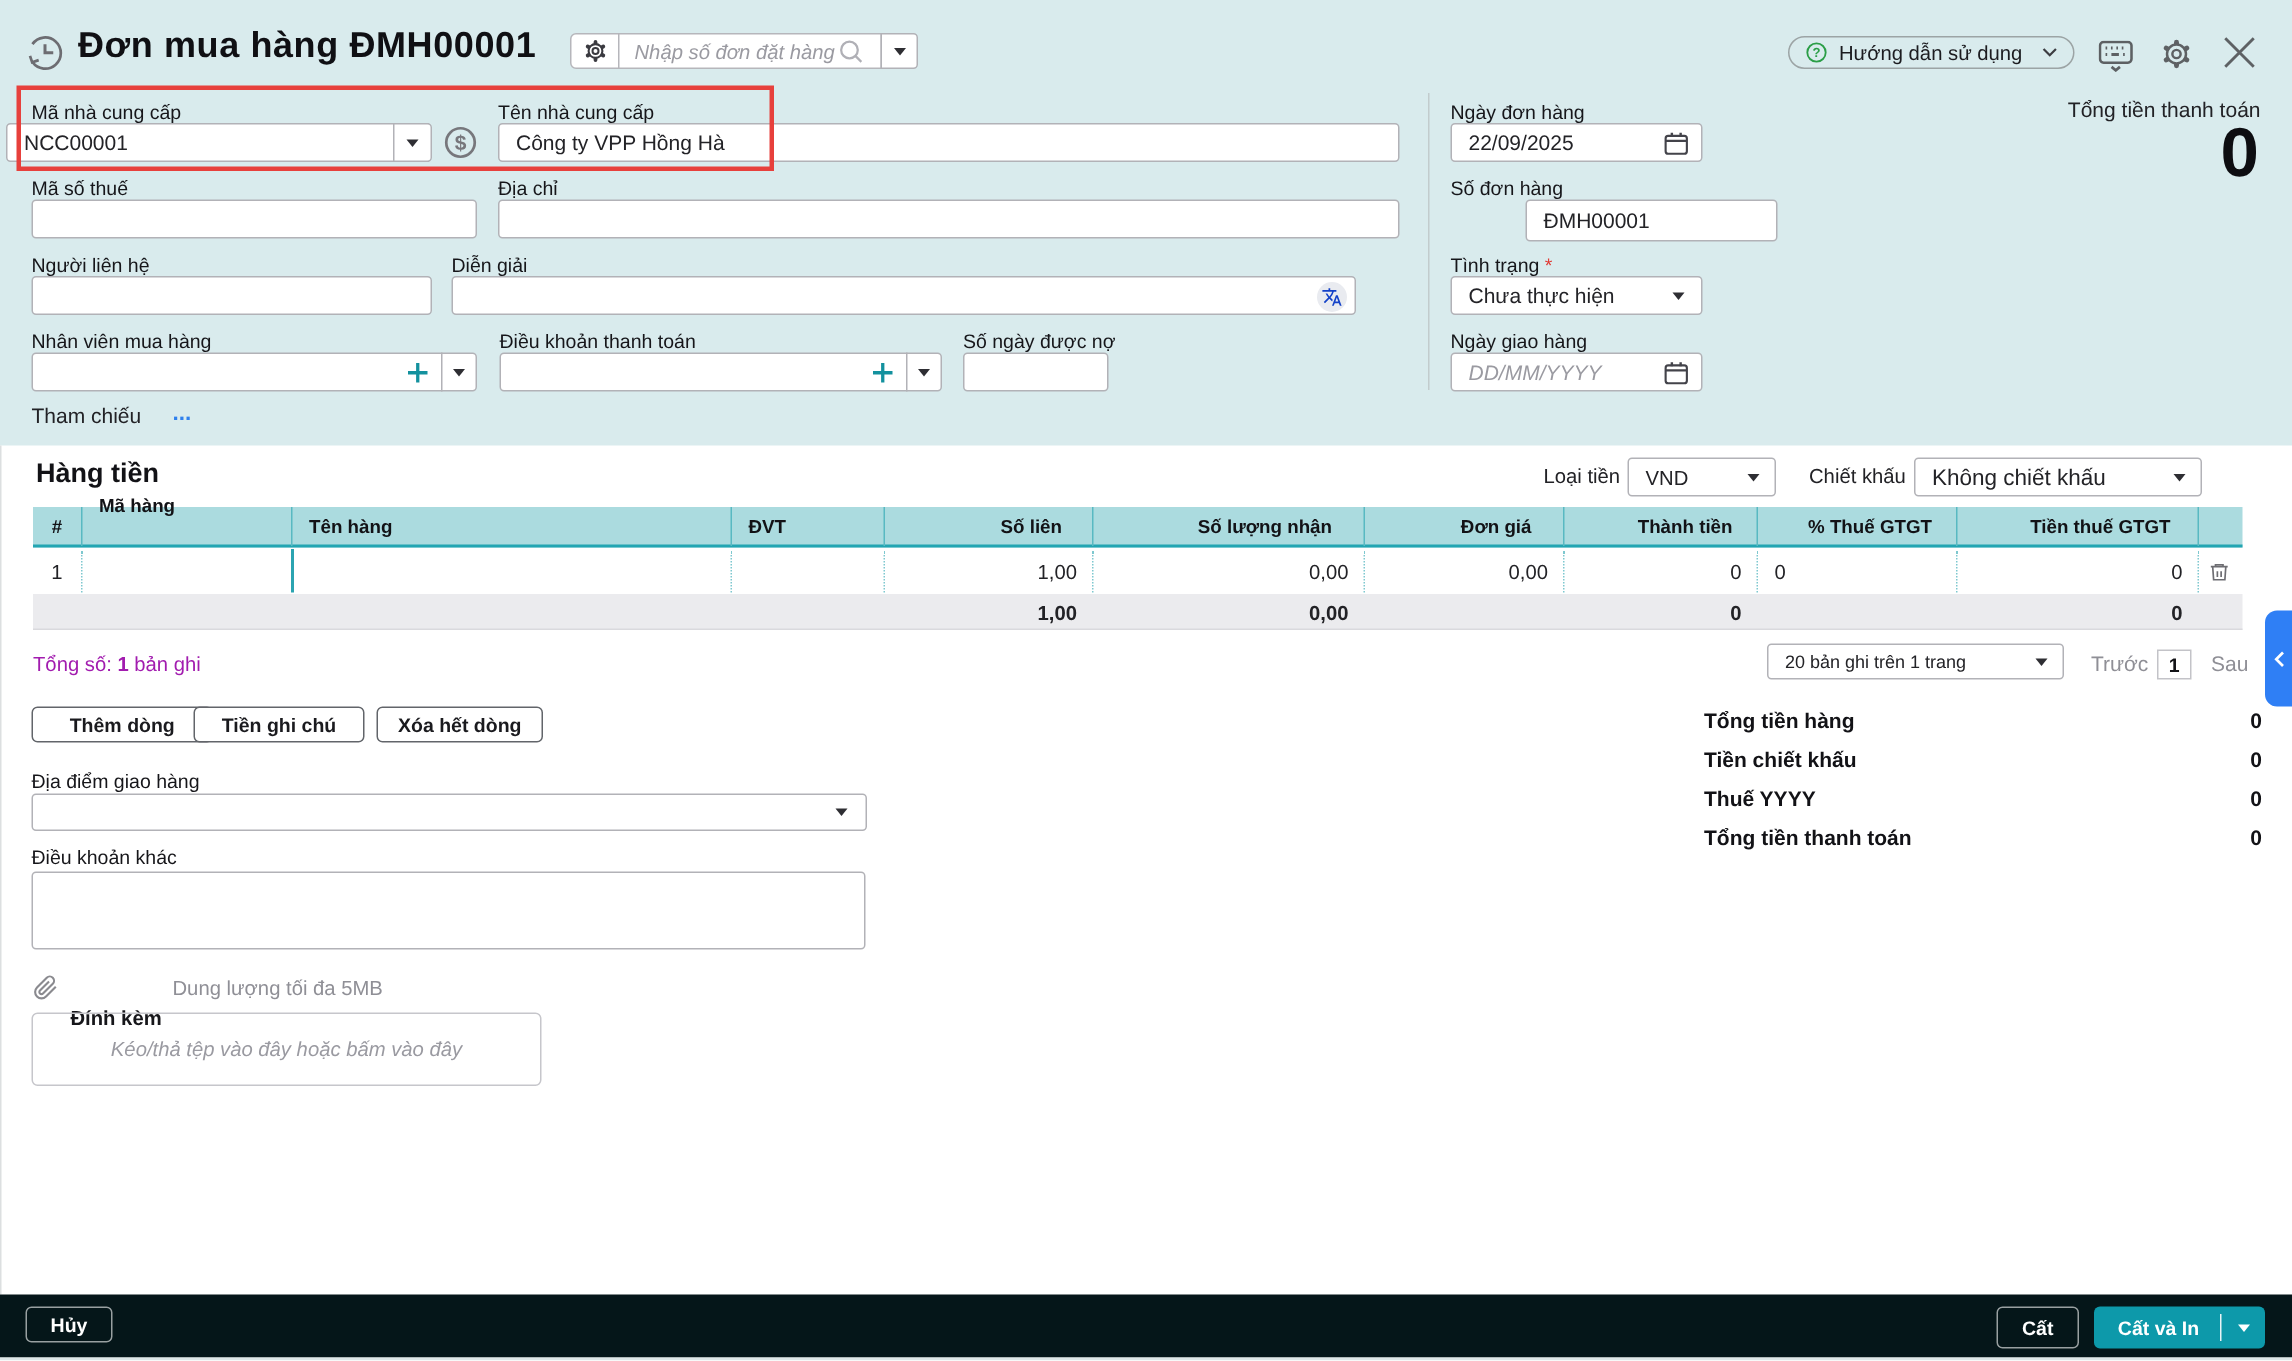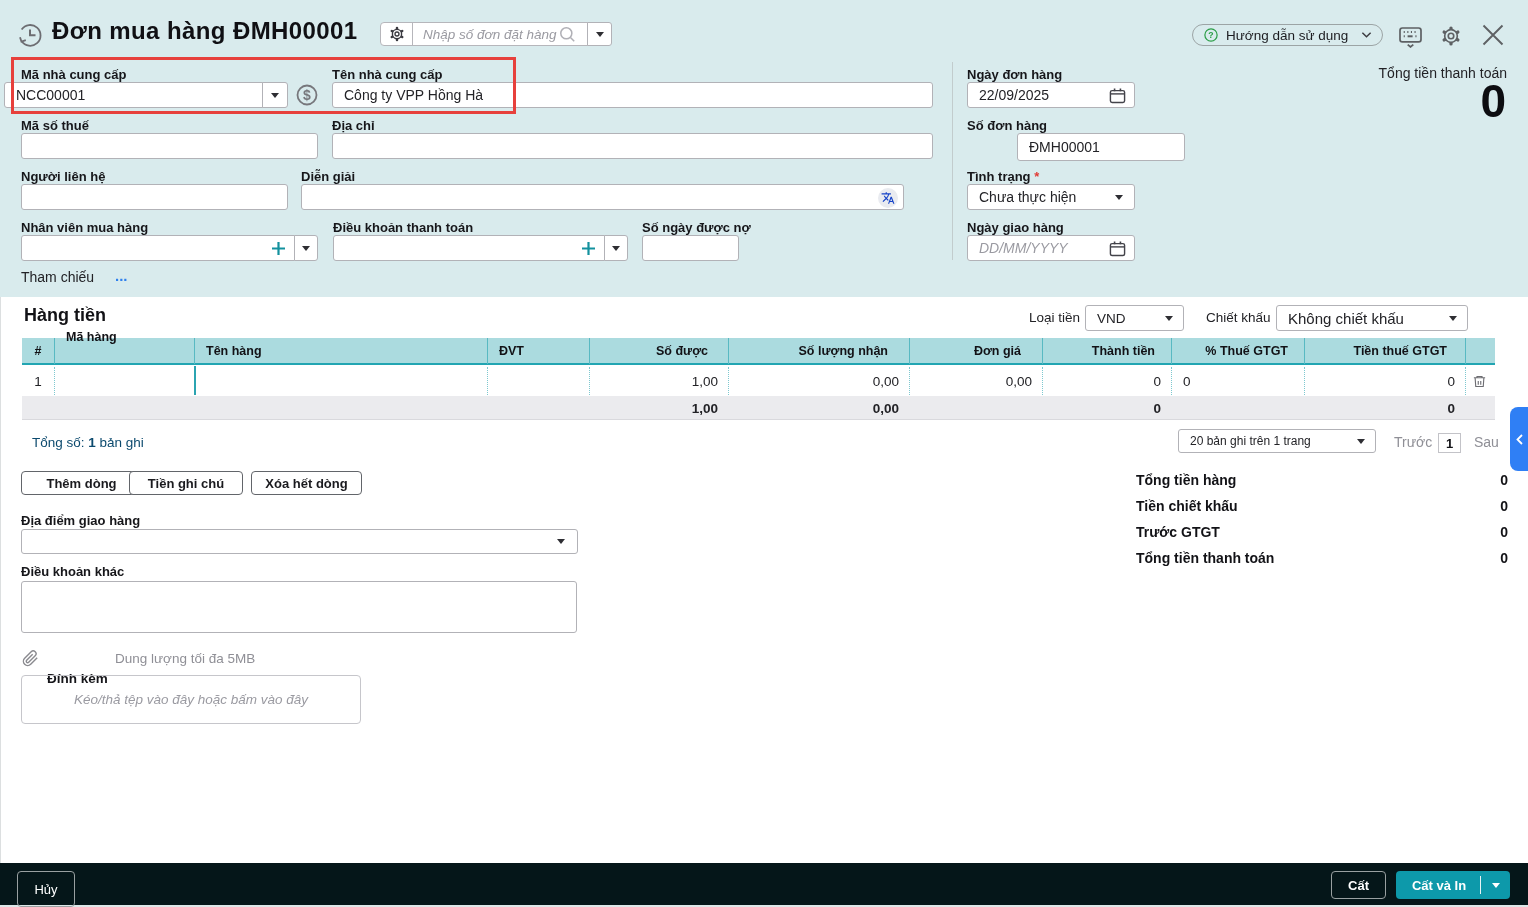--- a/index.html
+++ b/index.html
@@ -1,20 +1,20 @@
 <!DOCTYPE html>
 <html><head>
 <meta charset="utf-8">
 <style>
 *{margin:0;padding:0;box-sizing:border-box}
 html,body{width:1528px;height:907px;overflow:hidden}
 body{font-family:"Liberation Sans",sans-serif;position:relative;background:#fff}
 .abs{position:absolute}
 .top{position:absolute;left:0;top:0;width:1528px;height:297px;background:#d9ebed}
-.lbl{position:absolute;font-size:13px;font-weight:bold;color:#16161a;white-space:nowrap}
+.lbl{position:absolute;font-size:13px;font-weight:normal;color:#16161a;white-space:nowrap}
 .inp{position:absolute;background:#fff;border:1px solid #b2b2b7;border-radius:3px;font-size:14px;color:#232327;display:flex;align-items:center;padding:0 11px;white-space:nowrap}
 .ph{color:#9a9aa1;font-style:italic}
 .caretbtn{position:absolute;background:#fff;border:1px solid #b2b2b7;border-radius:0 3px 3px 0;display:flex;align-items:center;justify-content:center}
 .tri{width:0;height:0;border-left:4.5px solid transparent;border-right:4.5px solid transparent;border-top:5.5px solid #2e2e33}
 .gtxt{color:#8f8f96}
 .btn{position:absolute;background:#fff;border:1px solid #62656a;border-radius:4px;font-size:13px;font-weight:bold;color:#1a1a1e;display:flex;align-items:center;justify-content:center}
 .cell{position:absolute;display:flex;align-items:center;font-size:13.5px;color:#222226}
 .hcell{position:absolute;display:flex;align-items:center;font-size:12.5px;font-weight:bold;color:#121216}
 svg{display:block}
 </style>
@@ -168,21 +168,21 @@
 <div class="abs" style="left:1029px;top:310px;font-size:13.5px;color:#222226">Loại tiền</div>
 <div class="inp" style="left:1085px;top:305px;width:99px;height:26px;font-size:13.5px">VND<span class="tri" style="position:absolute;right:10px"></span></div>
 <div class="abs" style="left:1206px;top:310px;font-size:13.5px;color:#222226">Chiết khấu</div>
 <div class="inp" style="left:1276px;top:305px;width:192px;height:26px;font-size:15px">Không chiết khấu<span class="tri" style="position:absolute;right:10px"></span></div>
 
 <div class="abs" style="left:22px;top:338px;width:1473px;height:27px;background:#abdbdf;border-bottom:2px solid #22a5b2"></div>
 <div class="hcell" style="left:22px;top:338px;width:32px;height:26px;justify-content:center">#</div>
 <div class="hcell" style="left:66px;top:324px;height:26px">Mã hàng</div>
 <div class="hcell" style="left:206px;top:338px;height:26px">Tên hàng</div>
 <div class="hcell" style="left:499px;top:338px;height:26px">ĐVT</div>
-<div class="hcell" style="left:589px;top:338px;width:119px;height:26px;justify-content:flex-end">Số được</div>
+<div class="hcell" style="left:589px;top:338px;width:119px;height:26px;justify-content:flex-end">Số liên</div>
 <div class="hcell" style="left:728px;top:338px;width:160px;height:26px;justify-content:flex-end">Số lượng nhận</div>
 <div class="hcell" style="left:909px;top:338px;width:112px;height:26px;justify-content:flex-end">Đơn giá</div>
 <div class="hcell" style="left:1042px;top:338px;width:113px;height:26px;justify-content:flex-end">Thành tiền</div>
 <div class="hcell" style="left:1171px;top:338px;width:117px;height:26px;justify-content:flex-end">% Thuế GTGT</div>
 <div class="hcell" style="left:1304px;top:338px;width:143px;height:26px;justify-content:flex-end">Tiền thuế GTGT</div>
 
 <div class="abs" style="top:338px;left:54px;width:1px;height:26px;background:#58b9c2"></div>
 <div class="abs" style="top:338px;left:194px;width:1px;height:26px;background:#58b9c2"></div>
 <div class="abs" style="top:338px;left:487px;width:1px;height:26px;background:#58b9c2"></div>
 <div class="abs" style="top:338px;left:589px;width:1px;height:26px;background:#58b9c2"></div>
@@ -214,21 +214,21 @@
 <div class="abs" style="top:367px;left:1171px;width:1px;height:28px;border-left:1px dotted #7ec8cf"></div>
 <div class="abs" style="top:367px;left:1304px;width:1px;height:28px;border-left:1px dotted #7ec8cf"></div>
 <div class="abs" style="top:367px;left:1465px;width:1px;height:28px;border-left:1px dotted #7ec8cf"></div>
 
 <div class="abs" style="left:22px;top:396px;width:1473px;height:24px;background:#ebebee;border-bottom:1px solid #d9d9dd"></div>
 <div class="cell" style="left:589px;top:396px;width:129px;height:24px;justify-content:flex-end;font-weight:bold">1,00</div>
 <div class="cell" style="left:728px;top:396px;width:171px;height:24px;justify-content:flex-end;font-weight:bold">0,00</div>
 <div class="cell" style="left:1042px;top:396px;width:119px;height:24px;justify-content:flex-end;font-weight:bold">0</div>
 <div class="cell" style="left:1304px;top:396px;width:151px;height:24px;justify-content:flex-end;font-weight:bold">0</div>
 
-<div class="abs" style="left:32px;top:435px;font-size:13.5px;color:#0c4a6e">Tổng số: <b>1</b> bản ghi</div>
+<div class="abs" style="left:22px;top:435px;font-size:13.5px;color:#a21caf">Tổng số: <b>1</b> bản ghi</div>
 <div class="inp" style="left:1178px;top:429px;width:198px;height:24px;font-size:12px">20 bản ghi trên 1 trang<span class="tri" style="position:absolute;right:10px"></span></div>
 <div class="abs gtxt" style="left:1394px;top:434px;font-size:14px">Trước</div>
 <div class="abs" style="left:1438px;top:433px;width:23px;height:20px;border:1px solid #c3c3c8;background:#fff;display:flex;align-items:center;justify-content:center;font-size:13px;font-weight:bold;color:#121216">1</div>
 <div class="abs gtxt" style="left:1474px;top:434px;font-size:14px">Sau</div>
 <div class="abs" style="left:1510px;top:407px;width:18px;height:64px;background:#2f7ff5;border-radius:8px 0 0 8px;display:flex;align-items:center;justify-content:center">
   <svg width="7" height="11" viewBox="0 0 7 11" fill="none" stroke="#fff" stroke-width="1.8">
       <path d="M6 1 L1.5 5.5 L6 10"></path>
     </svg>
 </div>
 
@@ -249,30 +249,30 @@
 <div class="abs" style="left:47px;top:671px;font-size:13.5px;font-weight:bold;color:#16161a">Đính kèm</div>
 <div class="abs" style="left:115px;top:651px;font-size:13.5px;color:#8f8f96">Dung lượng tối đa 5MB</div>
 <div class="abs" style="left:21px;top:675px;width:340px;height:49px;border:1px solid #c6c6cb;border-radius:4px;display:flex;align-items:center;justify-content:center">
   <span class="ph" style="font-size:13.5px">Kéo/thả tệp vào đây hoặc bấm vào đây</span>
 </div>
 
 <div class="abs" style="left:1136px;top:472px;font-size:14px;font-weight:bold;color:#121216">Tổng tiền hàng</div>
 <div class="abs" style="left:1403px;top:472px;width:105px;text-align:right;font-size:14px;font-weight:bold;color:#121216">0</div>
 <div class="abs" style="left:1136px;top:498px;font-size:14px;font-weight:bold;color:#121216">Tiền chiết khấu</div>
 <div class="abs" style="left:1403px;top:498px;width:105px;text-align:right;font-size:14px;font-weight:bold;color:#121216">0</div>
-<div class="abs" style="left:1136px;top:524px;font-size:14px;font-weight:bold;color:#121216">Trước GTGT</div>
+<div class="abs" style="left:1136px;top:524px;font-size:14px;font-weight:bold;color:#121216">Thuế YYYY</div>
 <div class="abs" style="left:1403px;top:524px;width:105px;text-align:right;font-size:14px;font-weight:bold;color:#121216">0</div>
 <div class="abs" style="left:1136px;top:550px;font-size:14px;font-weight:bold;color:#121216">Tổng tiền thanh toán</div>
 <div class="abs" style="left:1403px;top:550px;width:105px;text-align:right;font-size:14px;font-weight:bold;color:#121216">0</div>
 
 <div class="abs" style="left:0;top:297px;width:1px;height:566px;background:#dcdfe0"></div>
 
 <div class="abs" style="left:0;top:863px;width:1528px;height:42px;background:#051619"></div>
 <div class="abs" style="left:0;top:905px;width:1528px;height:2px;background:#dde7e8"></div>
-<div class="abs" style="left:17px;top:871px;width:58px;height:36px;border:1px solid #99a0a1;border-radius:4px;display:flex;align-items:center;justify-content:center;font-size:13px;font-weight:normal;color:#fff">Hủy</div>
+<div class="abs" style="left:17px;top:871px;width:58px;height:24px;border:1px solid #99a0a1;border-radius:4px;display:flex;align-items:center;justify-content:center;font-size:13px;font-weight:bold;color:#fff">Hủy</div>
 <div class="abs" style="left:1331px;top:871px;width:55px;height:28px;border:1px solid #99a0a1;border-radius:4px;display:flex;align-items:center;justify-content:center;font-size:13px;font-weight:bold;color:#fff">Cất</div>
 <div class="abs" style="left:1396px;top:871px;width:114px;height:28px;background:#0d99aa;border-radius:4px;display:flex;align-items:center;color:#fff">
   <span style="flex:1;text-align:center;font-size:13px;font-weight:bold;padding-left:2px">Cất và In</span>
   <span style="width:1px;height:18px;background:#e8f4f5"></span>
   <span style="width:29px;display:flex;justify-content:center">
       <span class="tri" style="border-top-color:#fff"></span>
     </span>
 </div>
 
 </body></html>

